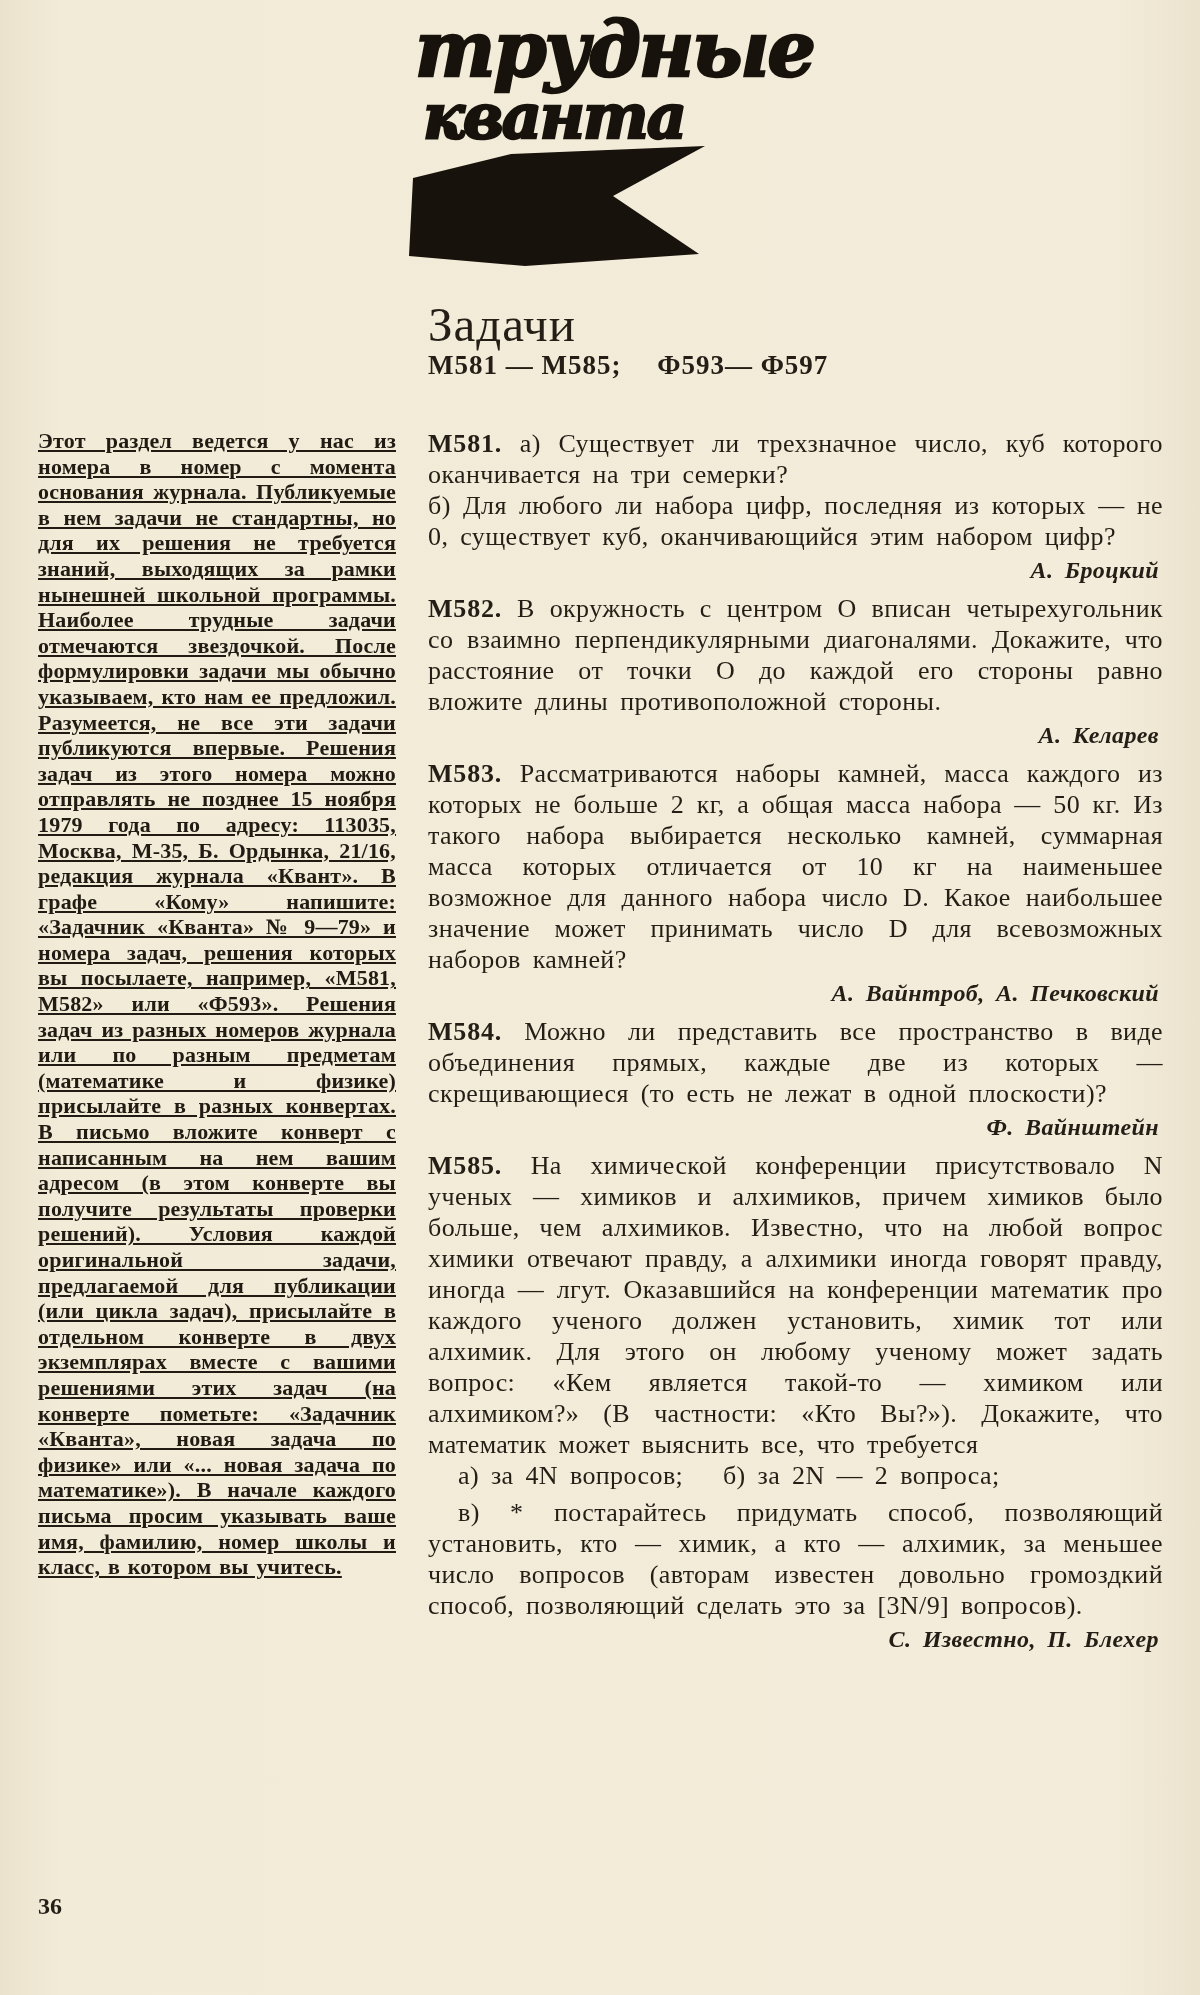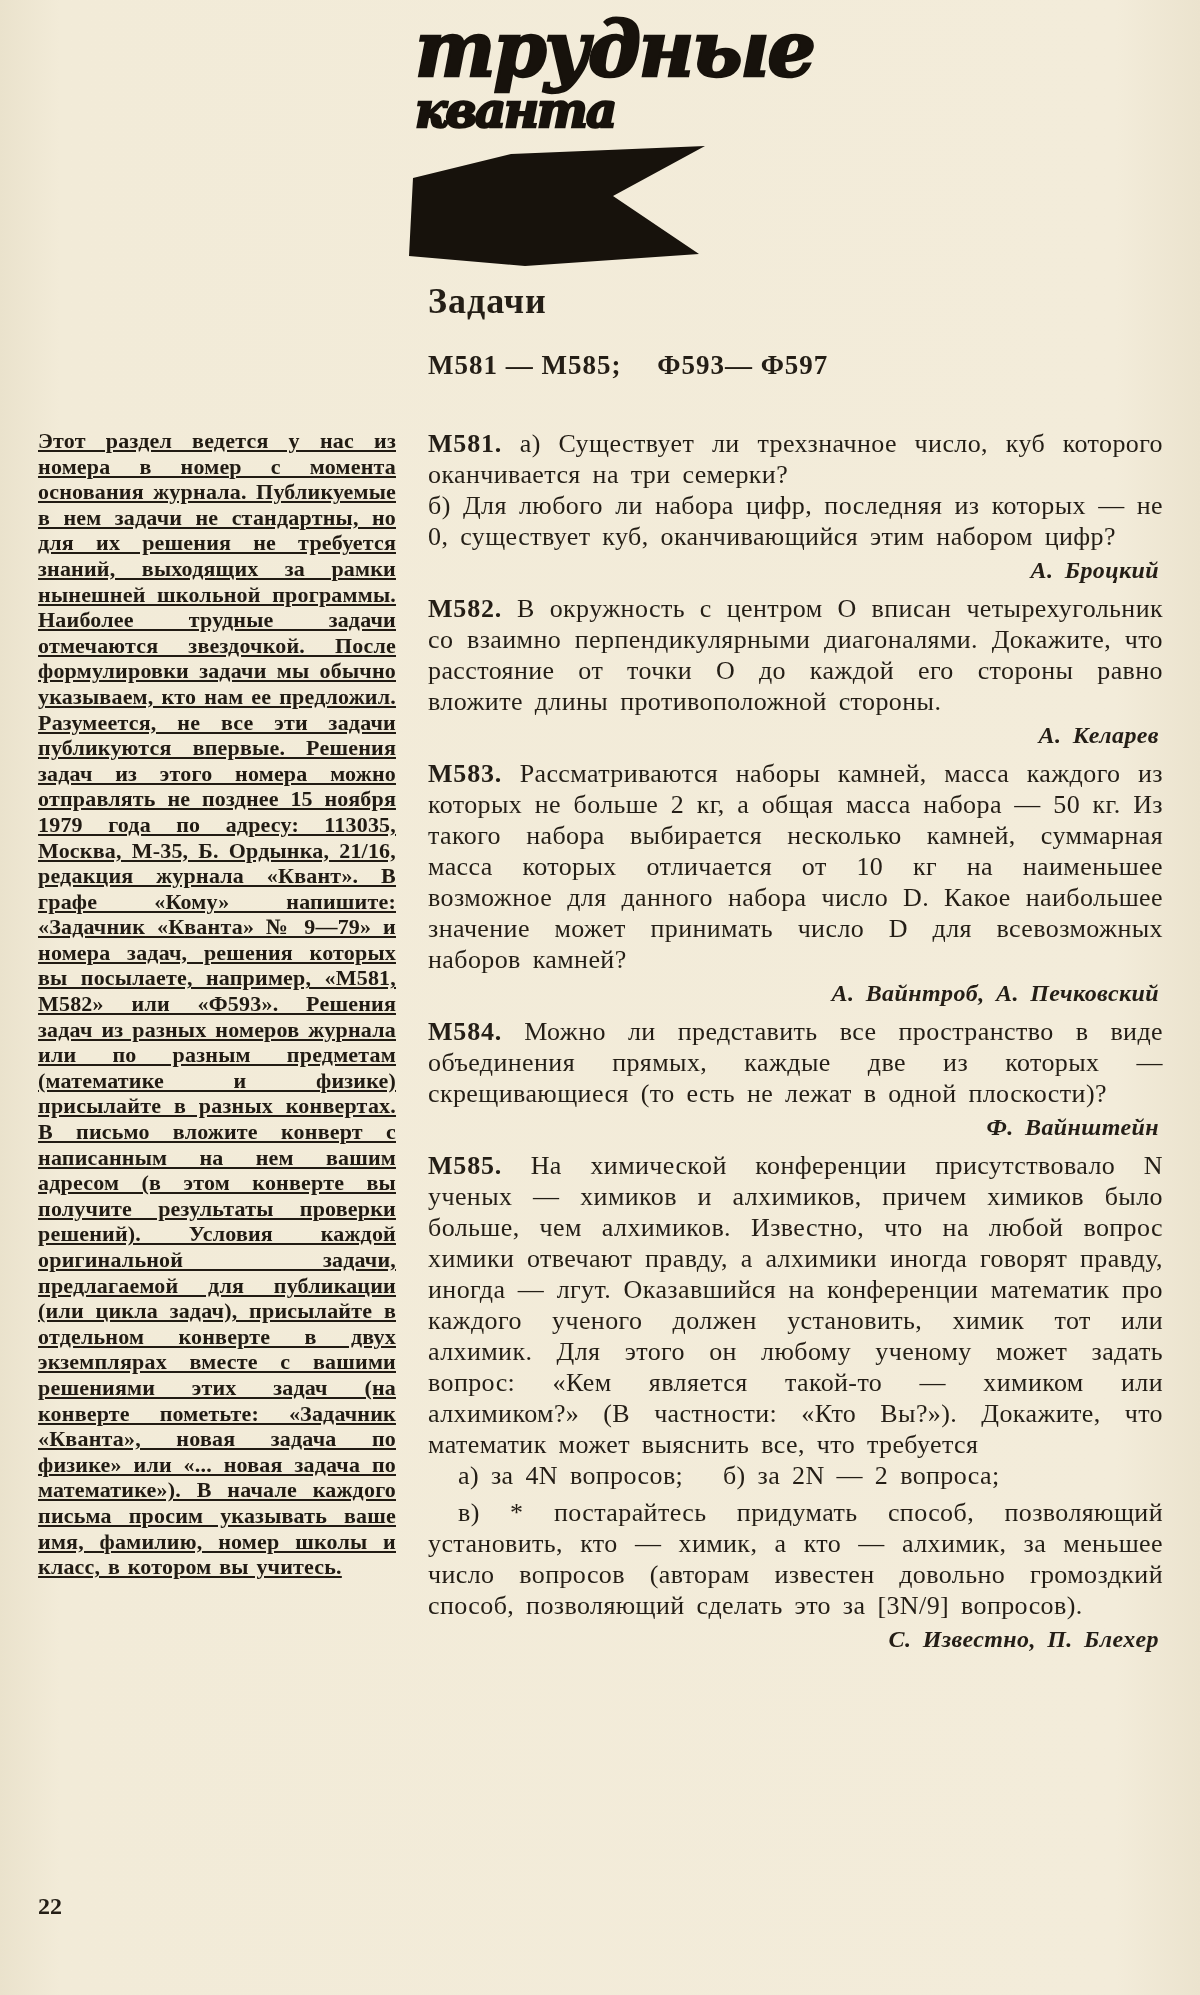--- a/index.html
+++ b/index.html
@@ -20,32 +20,32 @@
     font-family:"DejaVu Serif", serif;
     font-style:italic; font-weight:900;
     color:#17120c;
   }
   .logo-line1 {
     font-size:76px; line-height:0.95; letter-spacing:-2px;
     -webkit-text-stroke:2.5px #17120c;
   }
   .logo-line2-wrap { position:relative; width:380px; height:190px; }
   .logo-line2 {
-    position:absolute; left:0; top:0px;
-    font-size:48px; line-height:1; letter-spacing:-2px;
+    position:absolute; left:8px; top:0px;
+    font-size:62px; line-height:1; letter-spacing:-2px;
     -webkit-text-stroke:2.5px #17120c;
     z-index:2;
     text-align:right;
   }
   .logo-mark { position:absolute; left:-8px; top:58px; width:300px; height:122px; z-index:1; }
 
   
   .title {
-    position:absolute; left:428px; top:280px;
-    font-size:36px; font-weight:700; letter-spacing:1px;
+    position:absolute; left:428px; top:296px;
+    font-size:49px; font-weight:400; letter-spacing:1px;
   }
   .range {
     position:absolute; left:428px; top:350px;
     font-size:27px; font-weight:700; letter-spacing:1px;
     white-space:pre-wrap;
   }
 
   
   .sidebar {
     position:absolute; left:38px; top:428px; width:358px;
@@ -124,15 +124,15 @@
 
     <div class="problem">
       <p class="ptext"><b class="pid">М585.</b> <span>На химической конференции присутствовало N ученых — химиков и алхимиков, причем химиков было больше, чем алхимиков. Известно, что на любой вопрос химики отвечают правду, а алхимики иногда говорят правду, иногда — лгут. Оказавшийся на конференции математик про каждого ученого должен установить, химик тот или алхимик. Для этого он любому ученому может задать вопрос: «Кем является такой-то — химиком или алхимиком?» (В частности: «Кто Вы?»). Докажите, что математик может выяснить все, что требуется</span></p>
       <p class="ptext sub-line">а) за 4N вопросов;  б) за 2N — 2 вопроса;</p>
       <p class="ptext indent-para"><span>в) * постарайтесь придумать способ, позволяющий установить, кто — химик, а кто — алхимик, за меньшее число вопросов (авторам известен довольно громоздкий способ, позволяющий сделать это за [3N/9] вопросов).</span></p>
       <p class="author">С. Известно, П. Блехер</p>
     </div>
 
   </div>
 
-  <div class="pagenum">22</div>
+  <div class="pagenum">36</div>
 
 </div>
 
 </body></html>

